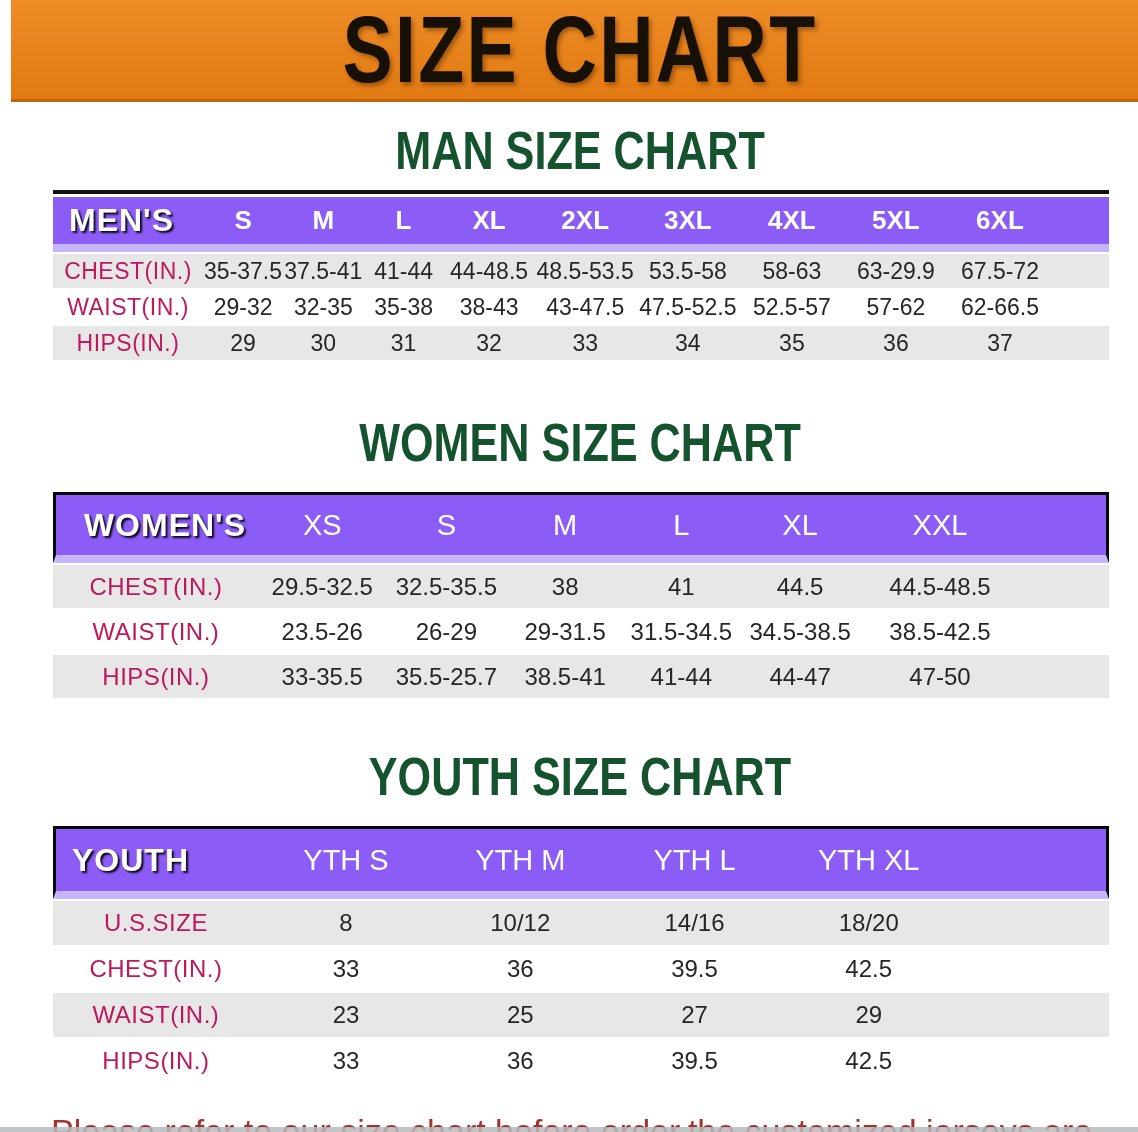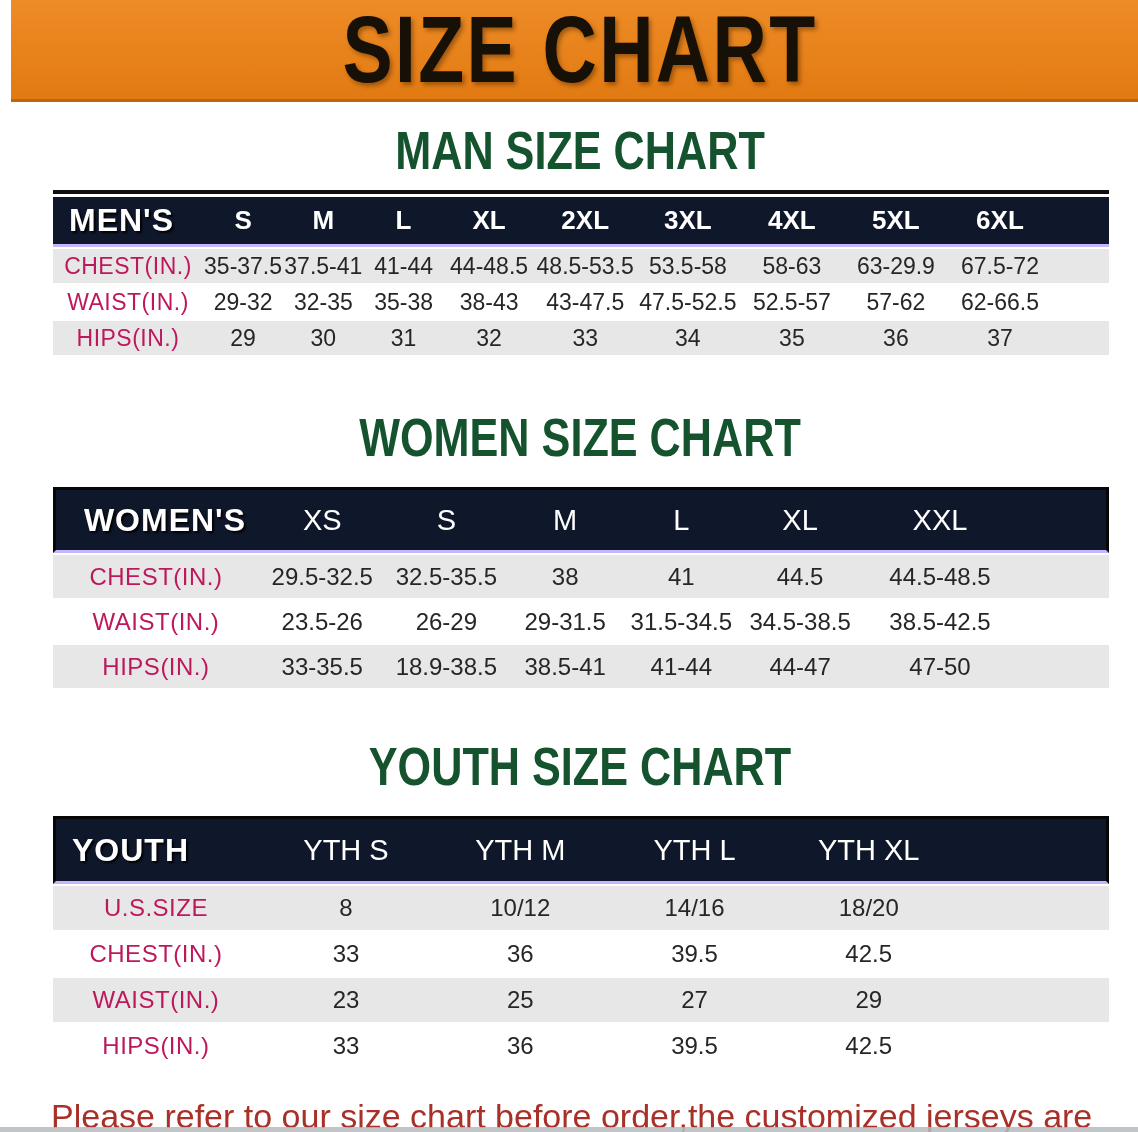--- a/index.html
+++ b/index.html
@@ -54,24 +54,24 @@
   table.tbl{
     width:1056px;
     margin-left:42px;
     border-collapse:separate;border-spacing:0;
     table-layout:fixed;
   }
   .men-tbl{margin-top:0;}
   .women-tbl{margin-top:22px;}
   .youth-tbl{margin-top:22px;}
   tr.band th{
-    background:#0f172a;
+    background:#8b5cf6;
     color:#ffffff;
     font-weight:700;
-    border-bottom:3px solid #c4b5fd;
+    border-bottom:8px solid #c4b5fd;
     vertical-align:middle;
   }
   .men-tbl tr.band th{height:45px;}
   .women-tbl tr.band th{height:58px;border-top:3px solid #060606;text-align:center;}
   .youth-tbl tr.band th{height:60px;border-top:3px solid #060606;margin-top:32px;}
   .women-tbl tr.band th:first-child,.youth-tbl tr.band th:first-child{border-left:3px solid #060606;}
   .women-tbl tr.band th:last-child,.youth-tbl tr.band th:last-child{border-right:3px solid #060606;}
   th.band-label{
     text-align:left;padding-left:16px;
     font-size:32px;letter-spacing:1px;
@@ -239,21 +239,21 @@
         <td>26-29</td>
         <td>29-31.5</td>
         <td>31.5-34.5</td>
         <td>34.5-38.5</td>
         <td>38.5-42.5</td>
         <td></td>
       </tr>
       <tr class="gray">
         <td class="rlabel">HIPS(IN.)</td>
         <td>33-35.5</td>
-        <td>18.9-38.5</td>
+        <td>35.5-25.7</td>
         <td>38.5-41</td>
         <td>41-44</td>
         <td>44-47</td>
         <td>47-50</td>
         <td></td>
       </tr>
     </tbody>
   </table>
 
   <h2 class="sec-heading h-youth"><span class="cond">YOUTH SIZE CHART</span></h2>

